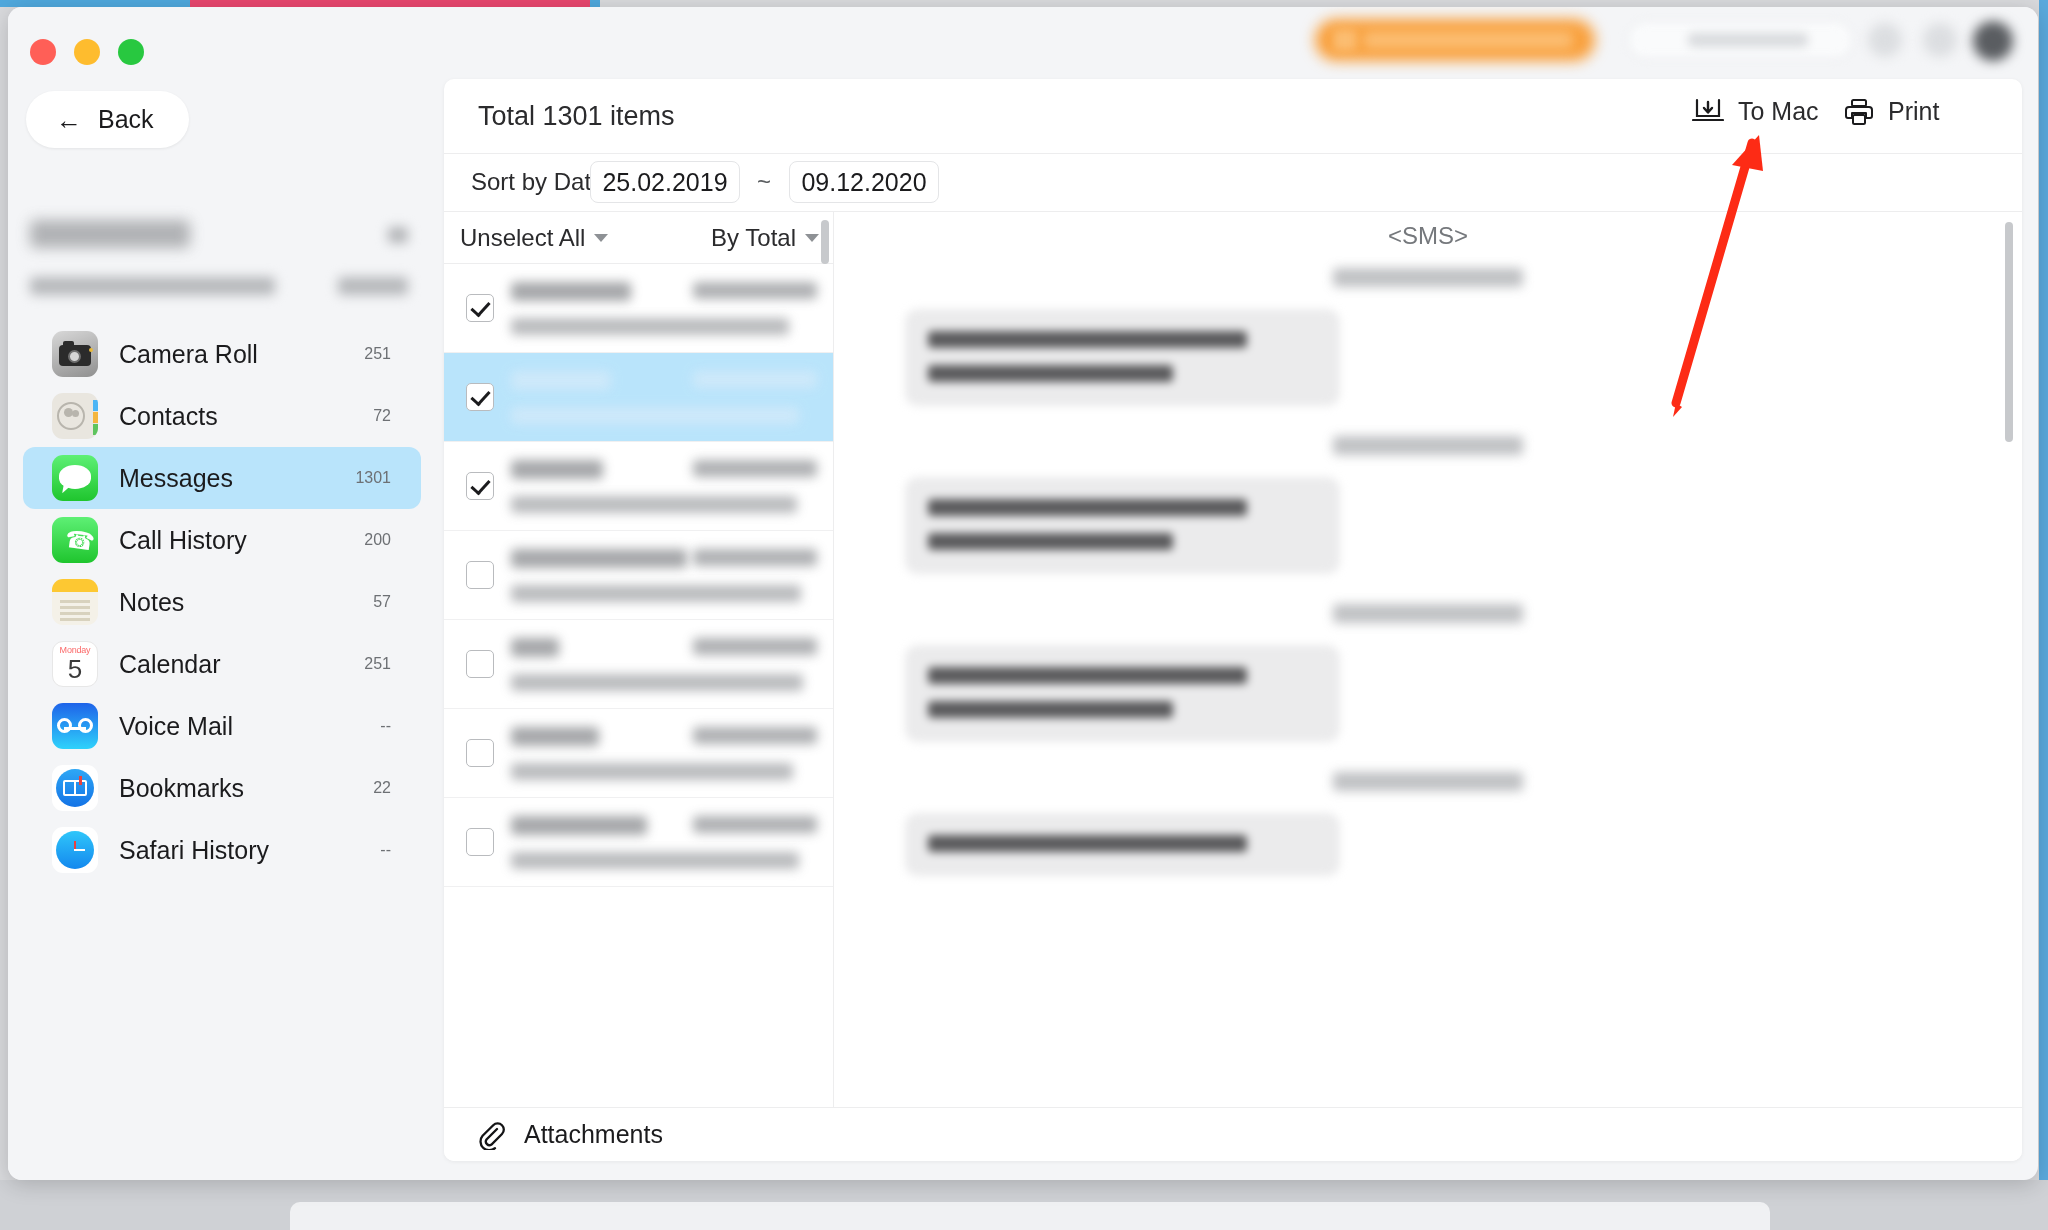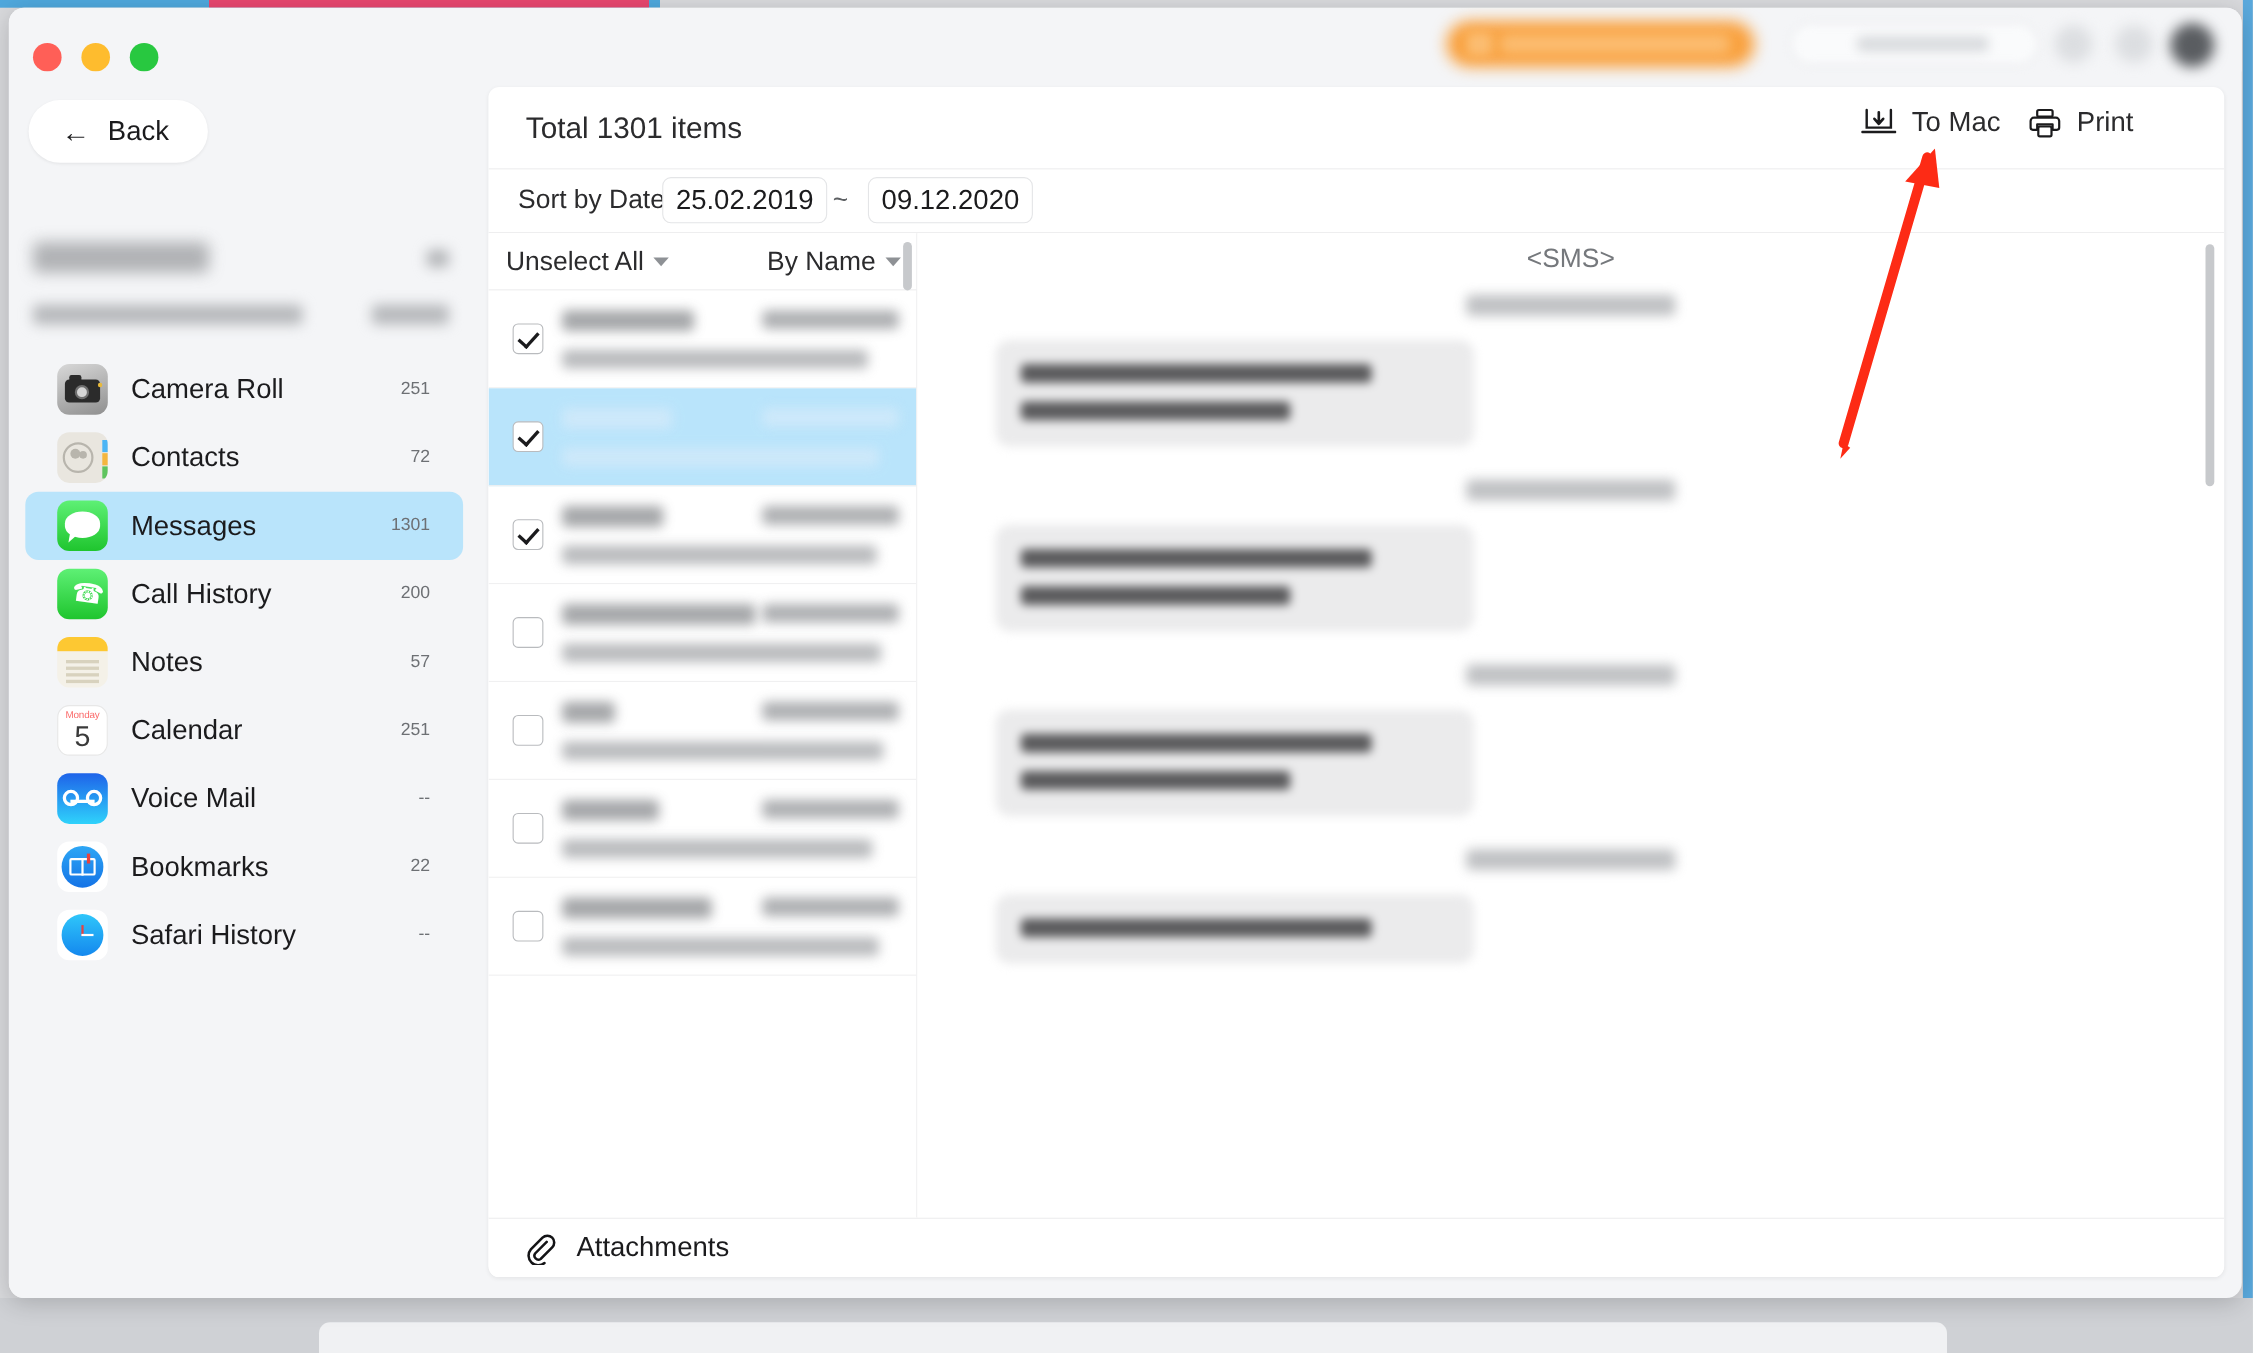--- a/index.html
+++ b/index.html
@@ -332,21 +332,21 @@
   }
   .date-box {
     position: absolute; top: 7px;
     height: 42px; min-width: 150px;
     border: 1px solid #e4e5e7; border-radius: 8px;
     background: #fff;
     display: flex; align-items: center; justify-content: center;
     font-size: 25px; color: #1b1b1d;
     padding: 0 10px; cursor: pointer;
   }
-  #date-from { left: 158px; text-align: right; }
+  #date-from { left: 146px; text-align: right; }
   #date-to   { left: 345px; }
   #date-tilde {
     position: absolute; left: 313px; top: 14px;
     font-size: 24px; color: #5c5f62;
   }
 
   
   #split { position: relative; height: 895px; display: flex; }
 
   #list-col {
@@ -633,21 +633,21 @@
 
     <div id="split">
 
       <div id="list-col">
         <div id="list-toolbar">
           <div class="dd">
             <span>Unselect All</span>
             <span class="caret"></span>
           </div>
           <div class="dd">
-            <span>By Name</span>
+            <span>By Total</span>
             <span class="caret"></span>
           </div>
         </div>
 
         <div id="msg-list">
           <div class="msg-row">
             <div class="cbox checked"></div>
             <div class="msg-body">
               <div class="blur-name" style="width:120px"></div>
               <div class="blur-date"></div>

